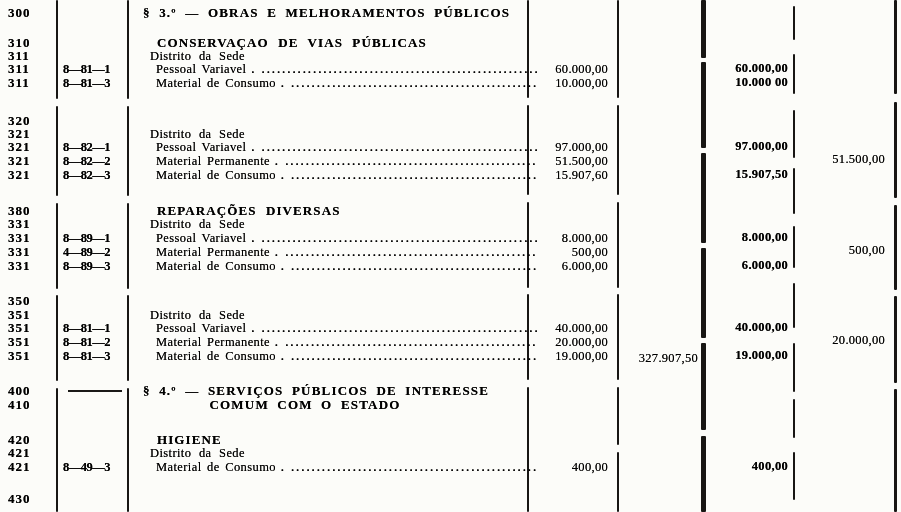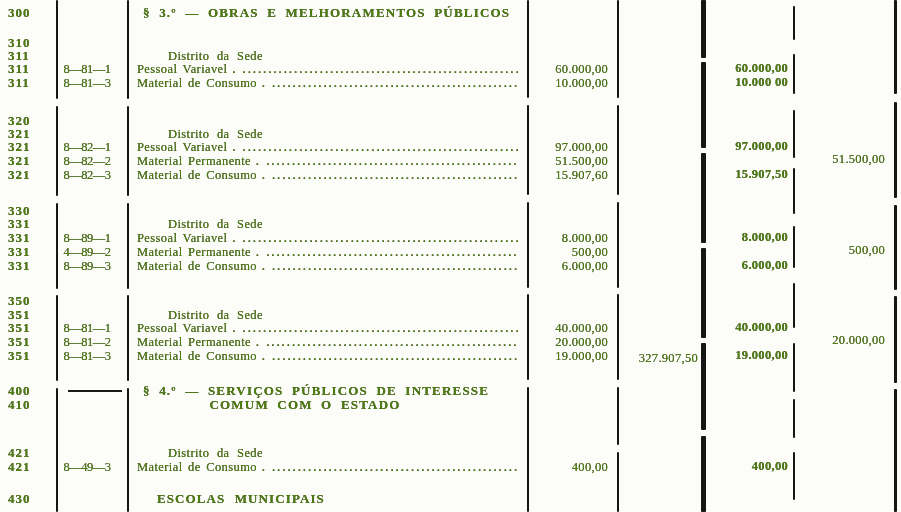--- a/index.html
+++ b/index.html
@@ -1,33 +1,33 @@
 <!DOCTYPE html>
 <html><head>
 <meta charset="utf-8">
 <style>
   html,body{margin:0;padding:0;background:#e8e8e4;}
   #sheet{
     position:relative;width:901px;height:512px;overflow:hidden;
     background:#fcfcf9;
     font-family:"Liberation Serif","DejaVu Serif",serif;
-    color:#4d7c0f;
+    color:#000000;
     text-shadow:0 0 .4px rgba(20,18,15,.75);
   }
   .row{position:absolute;left:0;width:901px;height:14px;}
   .cell{position:absolute;top:0;line-height:14px;white-space:nowrap;font-size:12.5px;}
   .code{left:8px;width:44px;font-weight:bold;font-size:13px;letter-spacing:1px;}
-  .cls{left:55px;width:64px;text-align:center;font-weight:normal;font-size:12.5px;letter-spacing:-.5px;}
+  .cls{left:63px;width:64px;text-align:left;font-weight:bold;font-size:12.5px;letter-spacing:-.5px;}
   .cls-line{display:none;position:absolute;left:68px;top:6px;width:54px;height:2px;background:#1b1917;}
-  .desc{left:137px;width:384px;display:flex;align-items:baseline;}
+  .desc{left:156px;width:384px;display:flex;align-items:baseline;}
   .desc .desc-text{white-space:nowrap;letter-spacing:.4px;word-spacing:2px;}
   .dots{flex:1;overflow:hidden;white-space:nowrap;letter-spacing:2.4px;font-weight:bold;margin-left:5px;margin-right:2px;font-size:11px;line-height:14px;}
   .row.group .desc{left:157px;}
   .row.group .desc-text{font-weight:bold;letter-spacing:1.1px;word-spacing:5px;font-size:13px;}
-  .row.sub .desc{left:168px;}
+  .row.sub .desc{left:150px;}
   .row.sub .desc-text{word-spacing:4px;}
   .row.section .desc{left:143px;}
   .row.section .desc-text,.row.section2 .desc-text{font-weight:bold;letter-spacing:1.2px;word-spacing:4px;font-size:13px;}
   .row.section2 .desc{left:140px;width:330px;justify-content:center;}
   .v1{left:532px;width:76px;text-align:right;letter-spacing:.3px;}
   .v2{left:620px;width:78px;text-align:right;letter-spacing:.3px;top:2px;}
   .v3{left:708px;width:80px;text-align:right;font-weight:bold;letter-spacing:.3px;top:-1px;}
   .v4{left:804px;width:81px;text-align:right;letter-spacing:.3px;top:-2px;}
   .vseg{position:absolute;background:#181614;border-radius:1px;}
 </style>
@@ -88,20 +88,24 @@
     </span>
     <span class="cell v1"></span>
     <span class="cell v2"></span>
     <span class="cell v3"></span>
     <span class="cell v4"></span>
   </div>
     <div class="row group" style="top: 36px;">
     <span class="cell code">310</span>
     <span class="cell cls"></span>
 
+    <span class="cell desc">
+      <span class="desc-text">CONSERVAÇAO DE VIAS PÚBLICAS</span>
+
+    </span>
     <span class="cell v1"></span>
     <span class="cell v2"></span>
     <span class="cell v3"></span>
     <span class="cell v4"></span>
   </div>
     <div class="row sub" style="top: 49px;">
     <span class="cell code">311</span>
     <span class="cell cls"></span>
 
     <span class="cell desc">
@@ -194,23 +198,27 @@
     <span class="cell desc">
       <span class="desc-text">Material de Consumo</span>
       <span class="dots">. ...........................................................................................</span>
     </span>
     <span class="cell v1">15.907,60</span>
     <span class="cell v2"></span>
     <span class="cell v3">15.907,50</span>
     <span class="cell v4"></span>
   </div>
     <div class="row group" style="top: 204px;">
-    <span class="cell code">330</span>
-    <span class="cell cls"></span>
-
+    <span class="cell code">380</span>
+    <span class="cell cls"></span>
+
+    <span class="cell desc">
+      <span class="desc-text">REPARAÇÕES DIVERSAS</span>
+
+    </span>
     <span class="cell v1"></span>
     <span class="cell v2"></span>
     <span class="cell v3"></span>
     <span class="cell v4"></span>
   </div>
     <div class="row sub" style="top: 217px;">
     <span class="cell code">331</span>
     <span class="cell cls"></span>
 
     <span class="cell desc">
@@ -341,20 +349,33 @@
 
     <span class="cell desc">
       <span class="desc-text">COMUM COM O ESTADO</span>
 
     </span>
     <span class="cell v1"></span>
     <span class="cell v2"></span>
     <span class="cell v3"></span>
     <span class="cell v4"></span>
   </div>
+    <div class="row group" style="top: 433px;">
+    <span class="cell code">420</span>
+    <span class="cell cls"></span>
+
+    <span class="cell desc">
+      <span class="desc-text">HIGIENE</span>
+
+    </span>
+    <span class="cell v1"></span>
+    <span class="cell v2"></span>
+    <span class="cell v3"></span>
+    <span class="cell v4"></span>
+  </div>
     <div class="row sub" style="top: 446px;">
     <span class="cell code">421</span>
     <span class="cell cls"></span>
 
     <span class="cell desc">
       <span class="desc-text">Distrito da Sede</span>
 
     </span>
     <span class="cell v1"></span>
     <span class="cell v2"></span>
@@ -371,22 +392,18 @@
     </span>
     <span class="cell v1">400,00</span>
     <span class="cell v2"></span>
     <span class="cell v3">400,00</span>
     <span class="cell v4"></span>
   </div>
     <div class="row group" style="top: 492px;">
     <span class="cell code">430</span>
     <span class="cell cls"></span>
 
-    <span class="cell desc">
-      <span class="desc-text">ESCOLAS MUNICIPAIS</span>
-
-    </span>
     <span class="cell v1"></span>
     <span class="cell v2"></span>
     <span class="cell v3"></span>
     <span class="cell v4"></span>
   </div>
   </div>
 
 </body></html>

